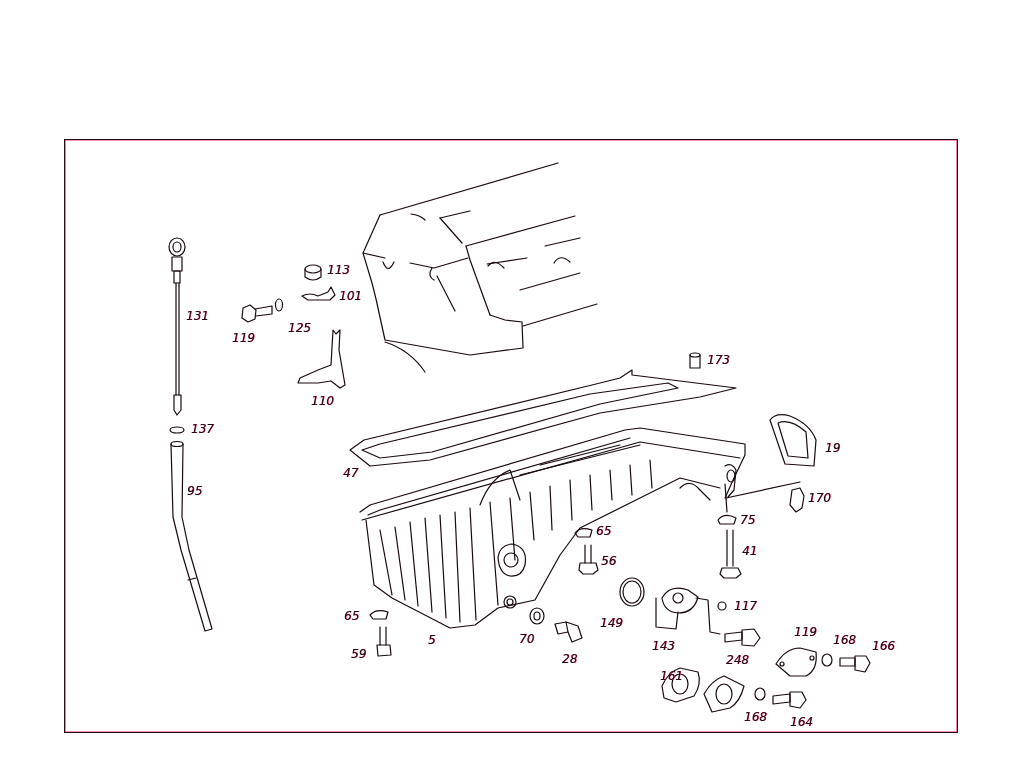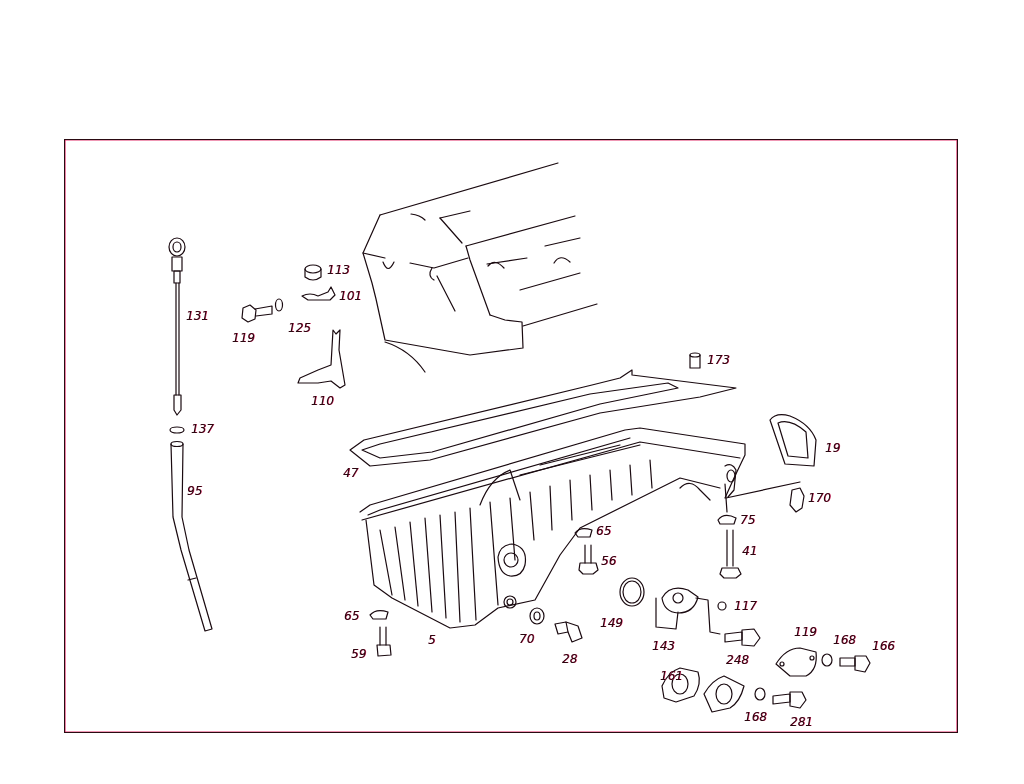--- a/index.html
+++ b/index.html
@@ -230,13 +230,13 @@
 <span class="lbl" style="left:833px;top:632px">168</span>
 <span class="lbl" style="left:428px;top:632px">5</span>
 <span class="lbl" style="left:519px;top:631px">70</span>
 <span class="lbl" style="left:872px;top:638px">166</span>
 <span class="lbl" style="left:652px;top:638px">143</span>
 <span class="lbl" style="left:351px;top:646px">59</span>
 <span class="lbl" style="left:562px;top:651px">28</span>
 <span class="lbl" style="left:726px;top:652px">248</span>
 <span class="lbl" style="left:660px;top:668px">161</span>
 <span class="lbl" style="left:744px;top:709px">168</span>
-<span class="lbl" style="left:790px;top:714px">281</span>
+<span class="lbl" style="left:790px;top:714px">164</span>
 
 </body></html>

